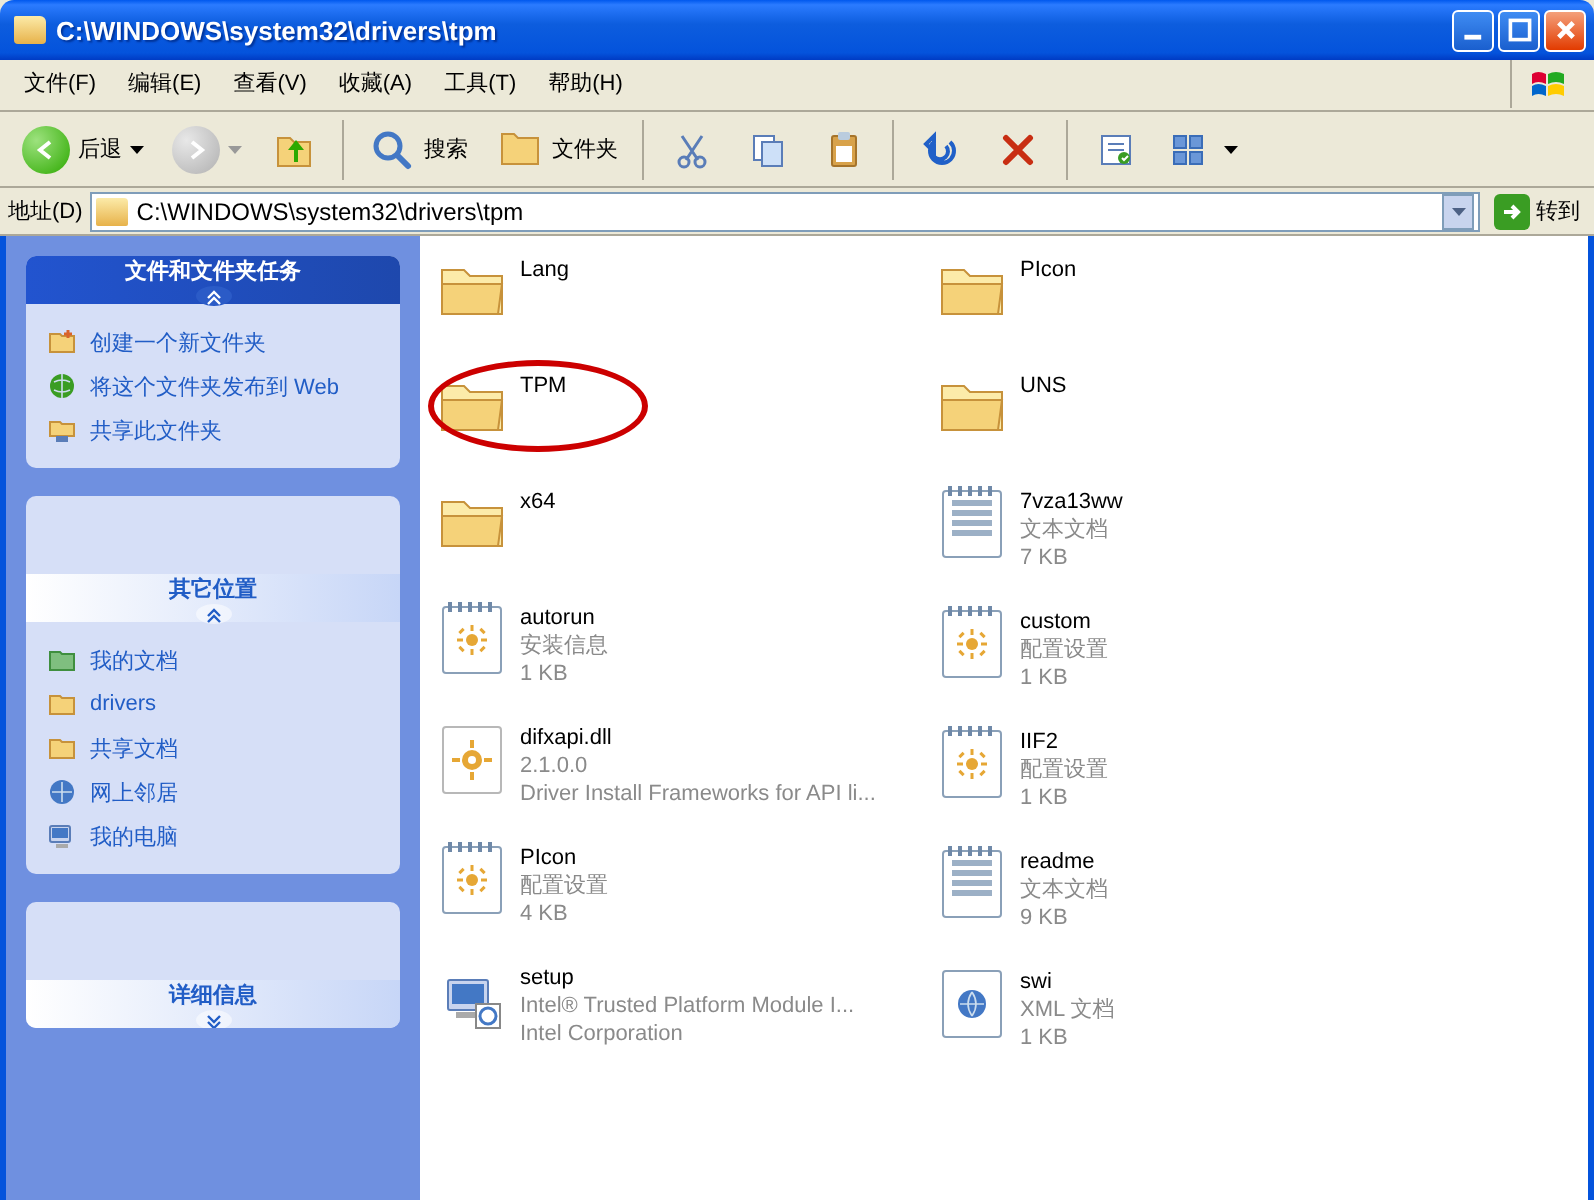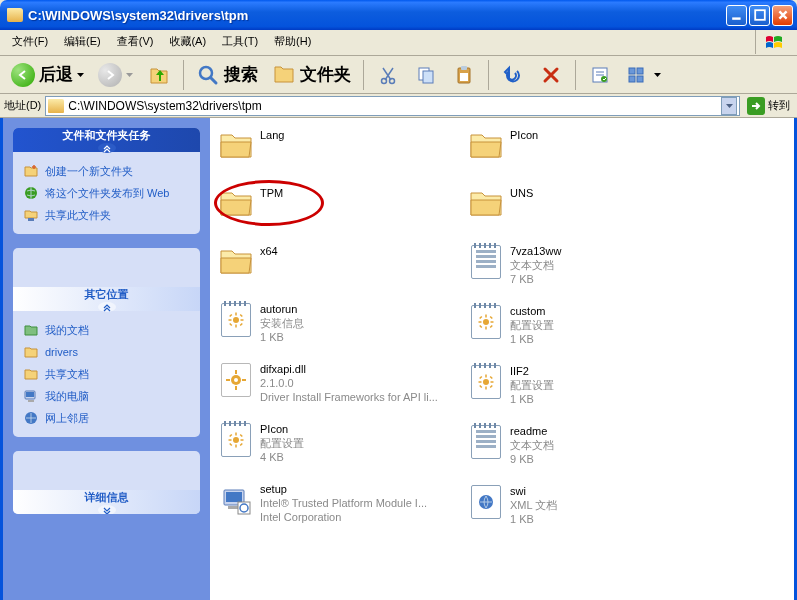--- a/index.html
+++ b/index.html
@@ -19,21 +19,21 @@
 .menubar { height: 26px; background: #ece9d8; border-bottom: 1px solid #aca899; display: flex; align-items: flex-start; padding: 0 4px; }
 .menubar .item { padding: 4px 8px; cursor: default; }
 .menubar .spacer { flex: 1; }
 .menubar .logo { width: 38px; height: 24px; display: flex; align-items: center; justify-content: center; border-left: 1px solid #aca899; }
 
 
 .toolbar { height: 38px; background: #ece9d8; border-bottom: 1px solid #aca899; display: flex; align-items: center; padding: 2px 6px; gap: 4px; }
 .toolbar .sep { width: 1px; height: 30px; background: #aca899; margin: 0 3px; }
 .tbtn { display: flex; align-items: center; gap: 4px; padding: 2px 4px; border: 1px solid transparent; border-radius: 3px; cursor: default; }
 .tbtn .tico { width: 24px; height: 24px; display: flex; align-items: center; justify-content: center; }
-.tbtn .label { font-size: 17px; font-weight: bold; }
+.tbtn .label { font-size: 11px; }
 .tbtn .arrow { width: 7px; height: 4px; }
 .circ { width: 24px; height: 24px; border-radius: 50%; display:flex; align-items:center; justify-content:center; }
 .circ.green { background: radial-gradient(circle at 30% 30%, #9de27e, #2da900); }
 .circ.gray { background: radial-gradient(circle at 30% 30%, #e8e8e8, #b0b0b0); }
 
 
 .addressbar { height: 24px; background: #ece9d8; border-bottom: 1px solid #aca899; display: flex; align-items: center; padding: 0 4px; gap: 4px; }
 .addressbar .lbl { font-size: 11px; }
 .addressbar .field { flex: 1; height: 20px; background: #fff; border: 1px solid #7f9db9; display: flex; align-items: center; padding: 0 2px; gap: 4px; }
 .addressbar .field .fico { width: 16px; height: 14px; background: linear-gradient(#fceba9,#e7b24a); border-radius: 1px 2px 1px 1px; }
@@ -342,35 +342,35 @@
             <div class="lico">
               <svg width="16" height="16" viewBox="0 0 16 16">
                 <path d="M2 6 L2 13 L14 13 L14 5 L8 5 L7 4 L2 4 Z" fill="#f5d279" stroke="#c7923b"></path>
               </svg>
             </div>
             <span>共享文档</span>
           </div>
         <div class="link">
             <div class="lico">
               <svg width="16" height="16" viewBox="0 0 16 16">
+                <circle cx="8" cy="8" r="6" fill="#4378c5"></circle>
+                <path d="M3 8 L13 8 M8 3 L8 13" stroke="#cde" stroke-width="0.8"></path>
+              </svg>
+            </div>
+            <span>网上邻居</span>
+          </div>
+        <div class="link">
+            <div class="lico">
+              <svg width="16" height="16" viewBox="0 0 16 16">
                 <rect x="2" y="3" width="10" height="8" rx="1" fill="#c8d4ee" stroke="#5a7db8"></rect>
                 <rect x="3" y="4" width="8" height="5" fill="#4378c5"></rect>
                 <rect x="5" y="12" width="6" height="2" fill="#aaa"></rect>
               </svg>
             </div>
             <span>我的电脑</span>
-          </div>
-        <div class="link">
-            <div class="lico">
-              <svg width="16" height="16" viewBox="0 0 16 16">
-                <circle cx="8" cy="8" r="6" fill="#4378c5"></circle>
-                <path d="M3 8 L13 8 M8 3 L8 13" stroke="#cde" stroke-width="0.8"></path>
-              </svg>
-            </div>
-            <span>网上邻居</span>
           </div>
       </div>
     </div>
 
     <div class="panelbox">
       <div class="head secondary">
         <span>详细信息</span>
         <div class="chev">
             <svg width="10" height="10" viewBox="0 0 10 10">
               <path d="M2 3 L5 6 L8 3" stroke="#215dc6" fill="none" stroke-width="1.2"></path>

